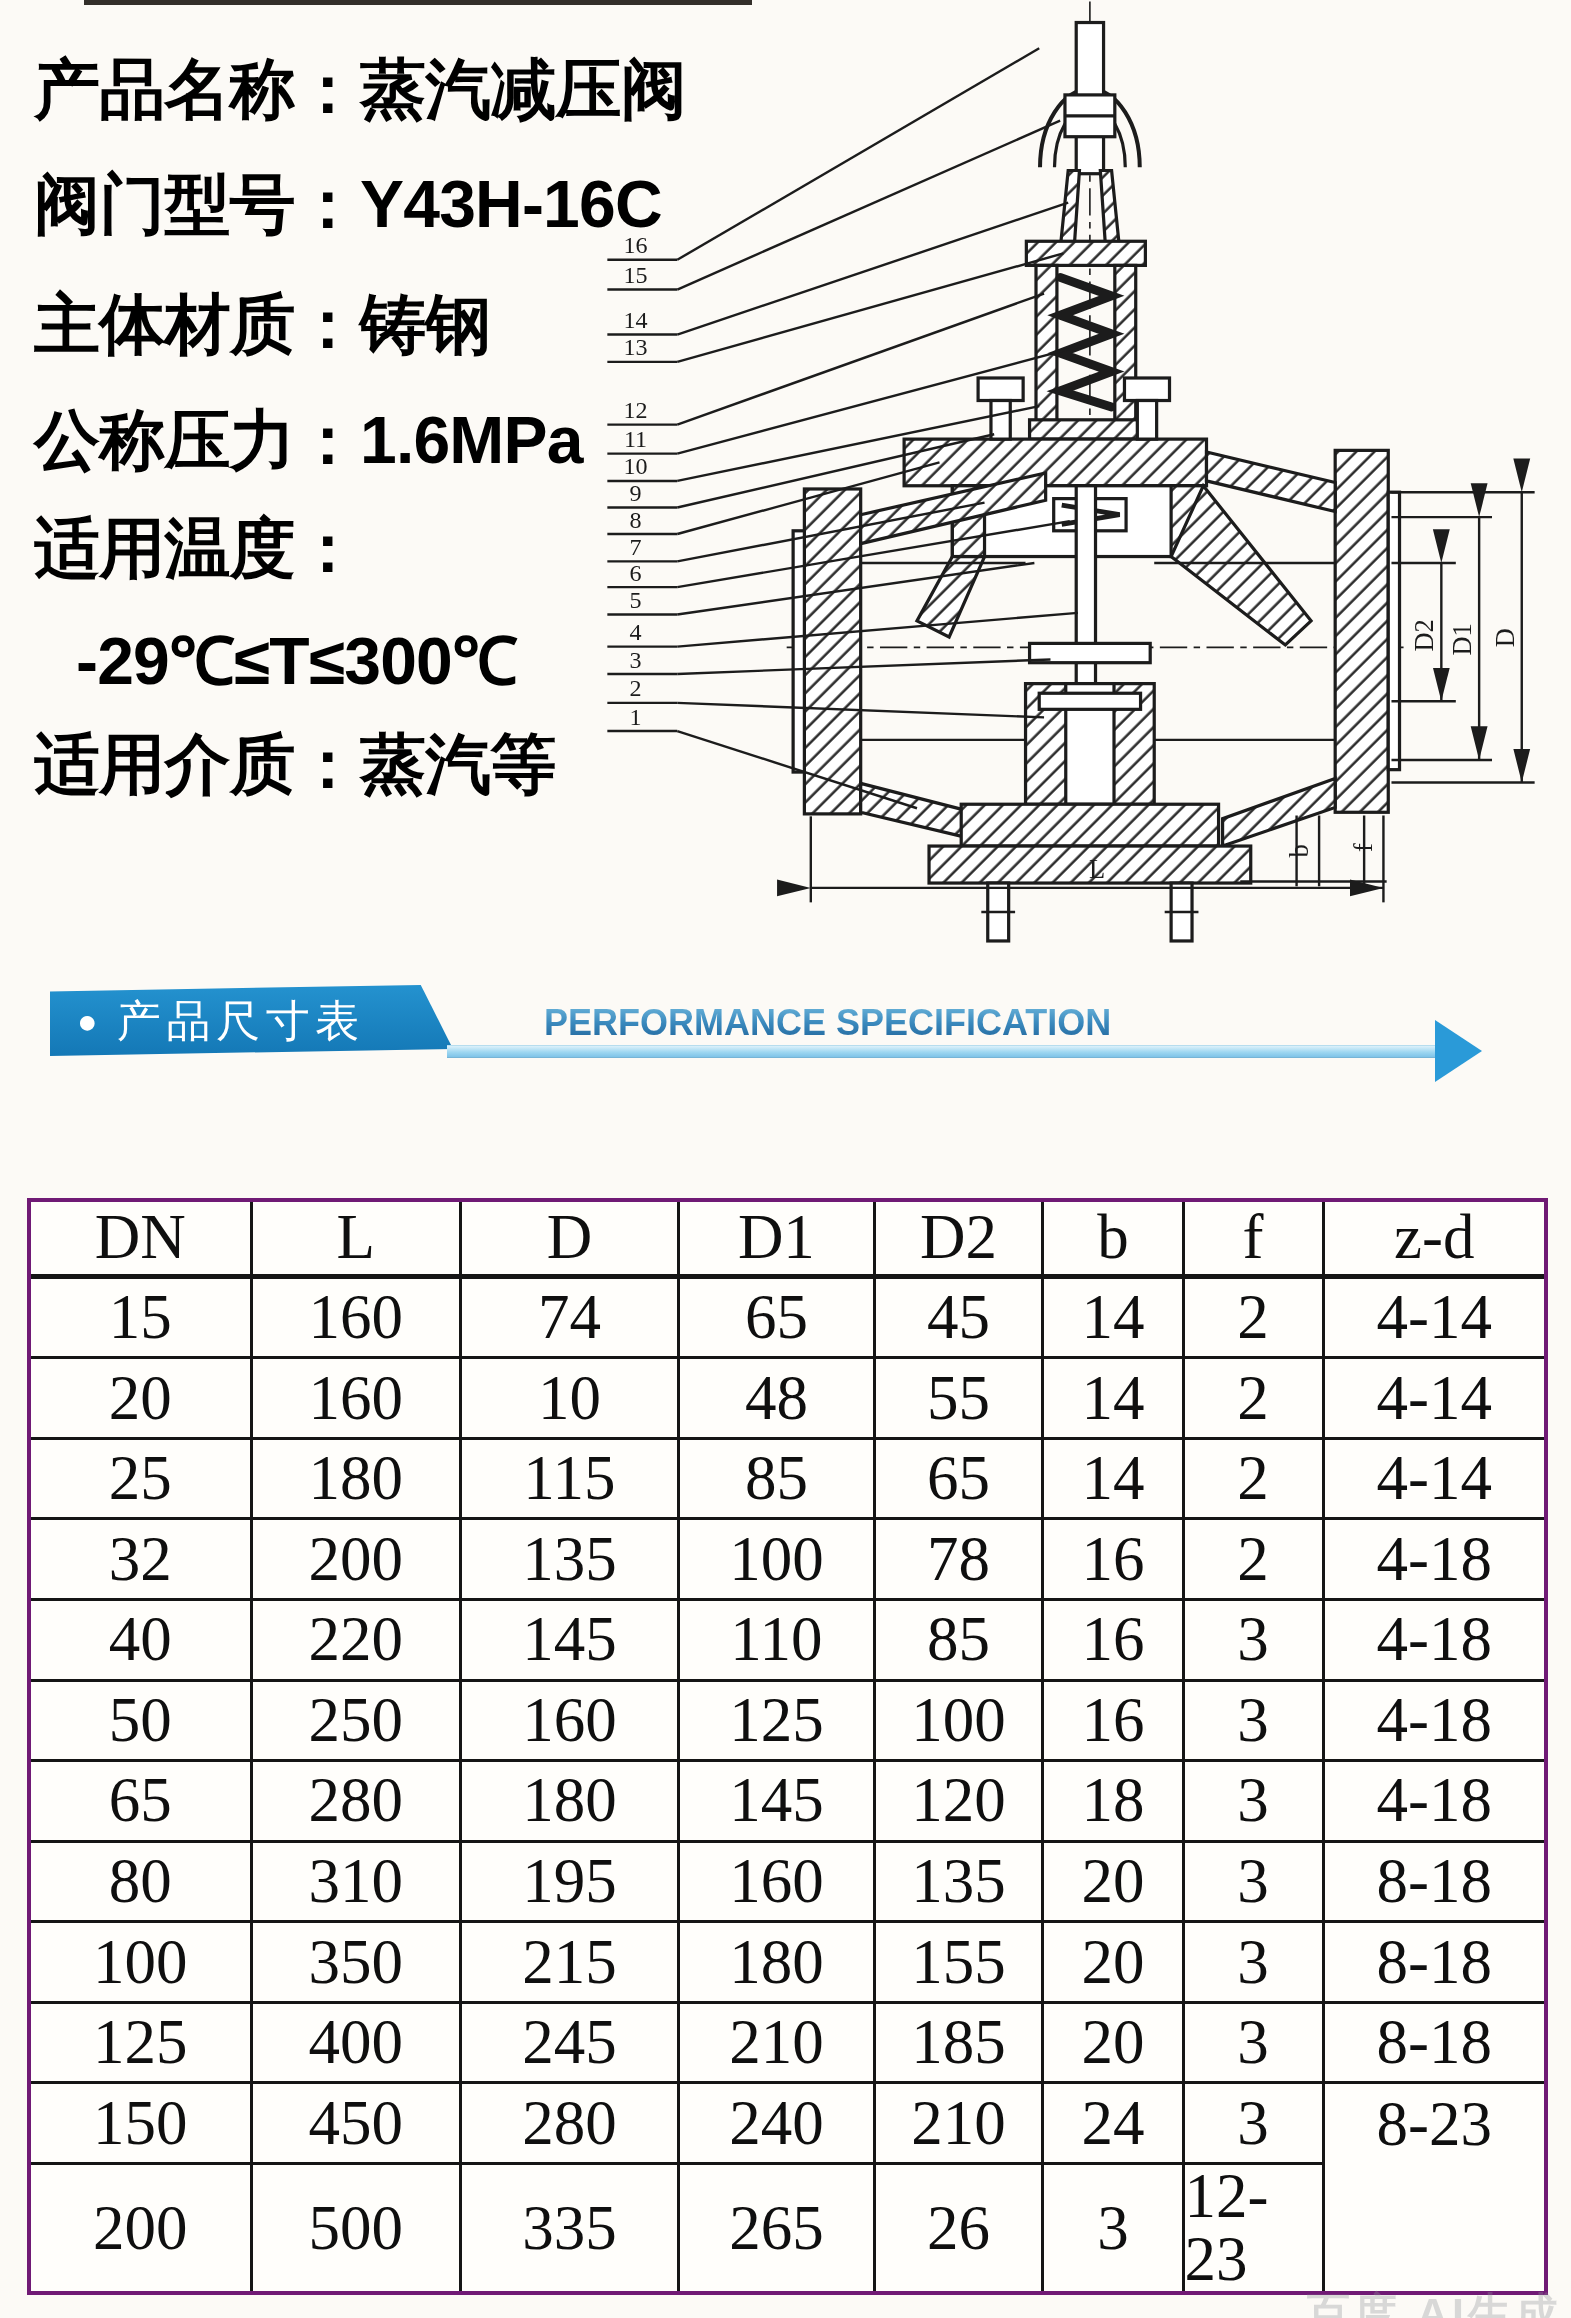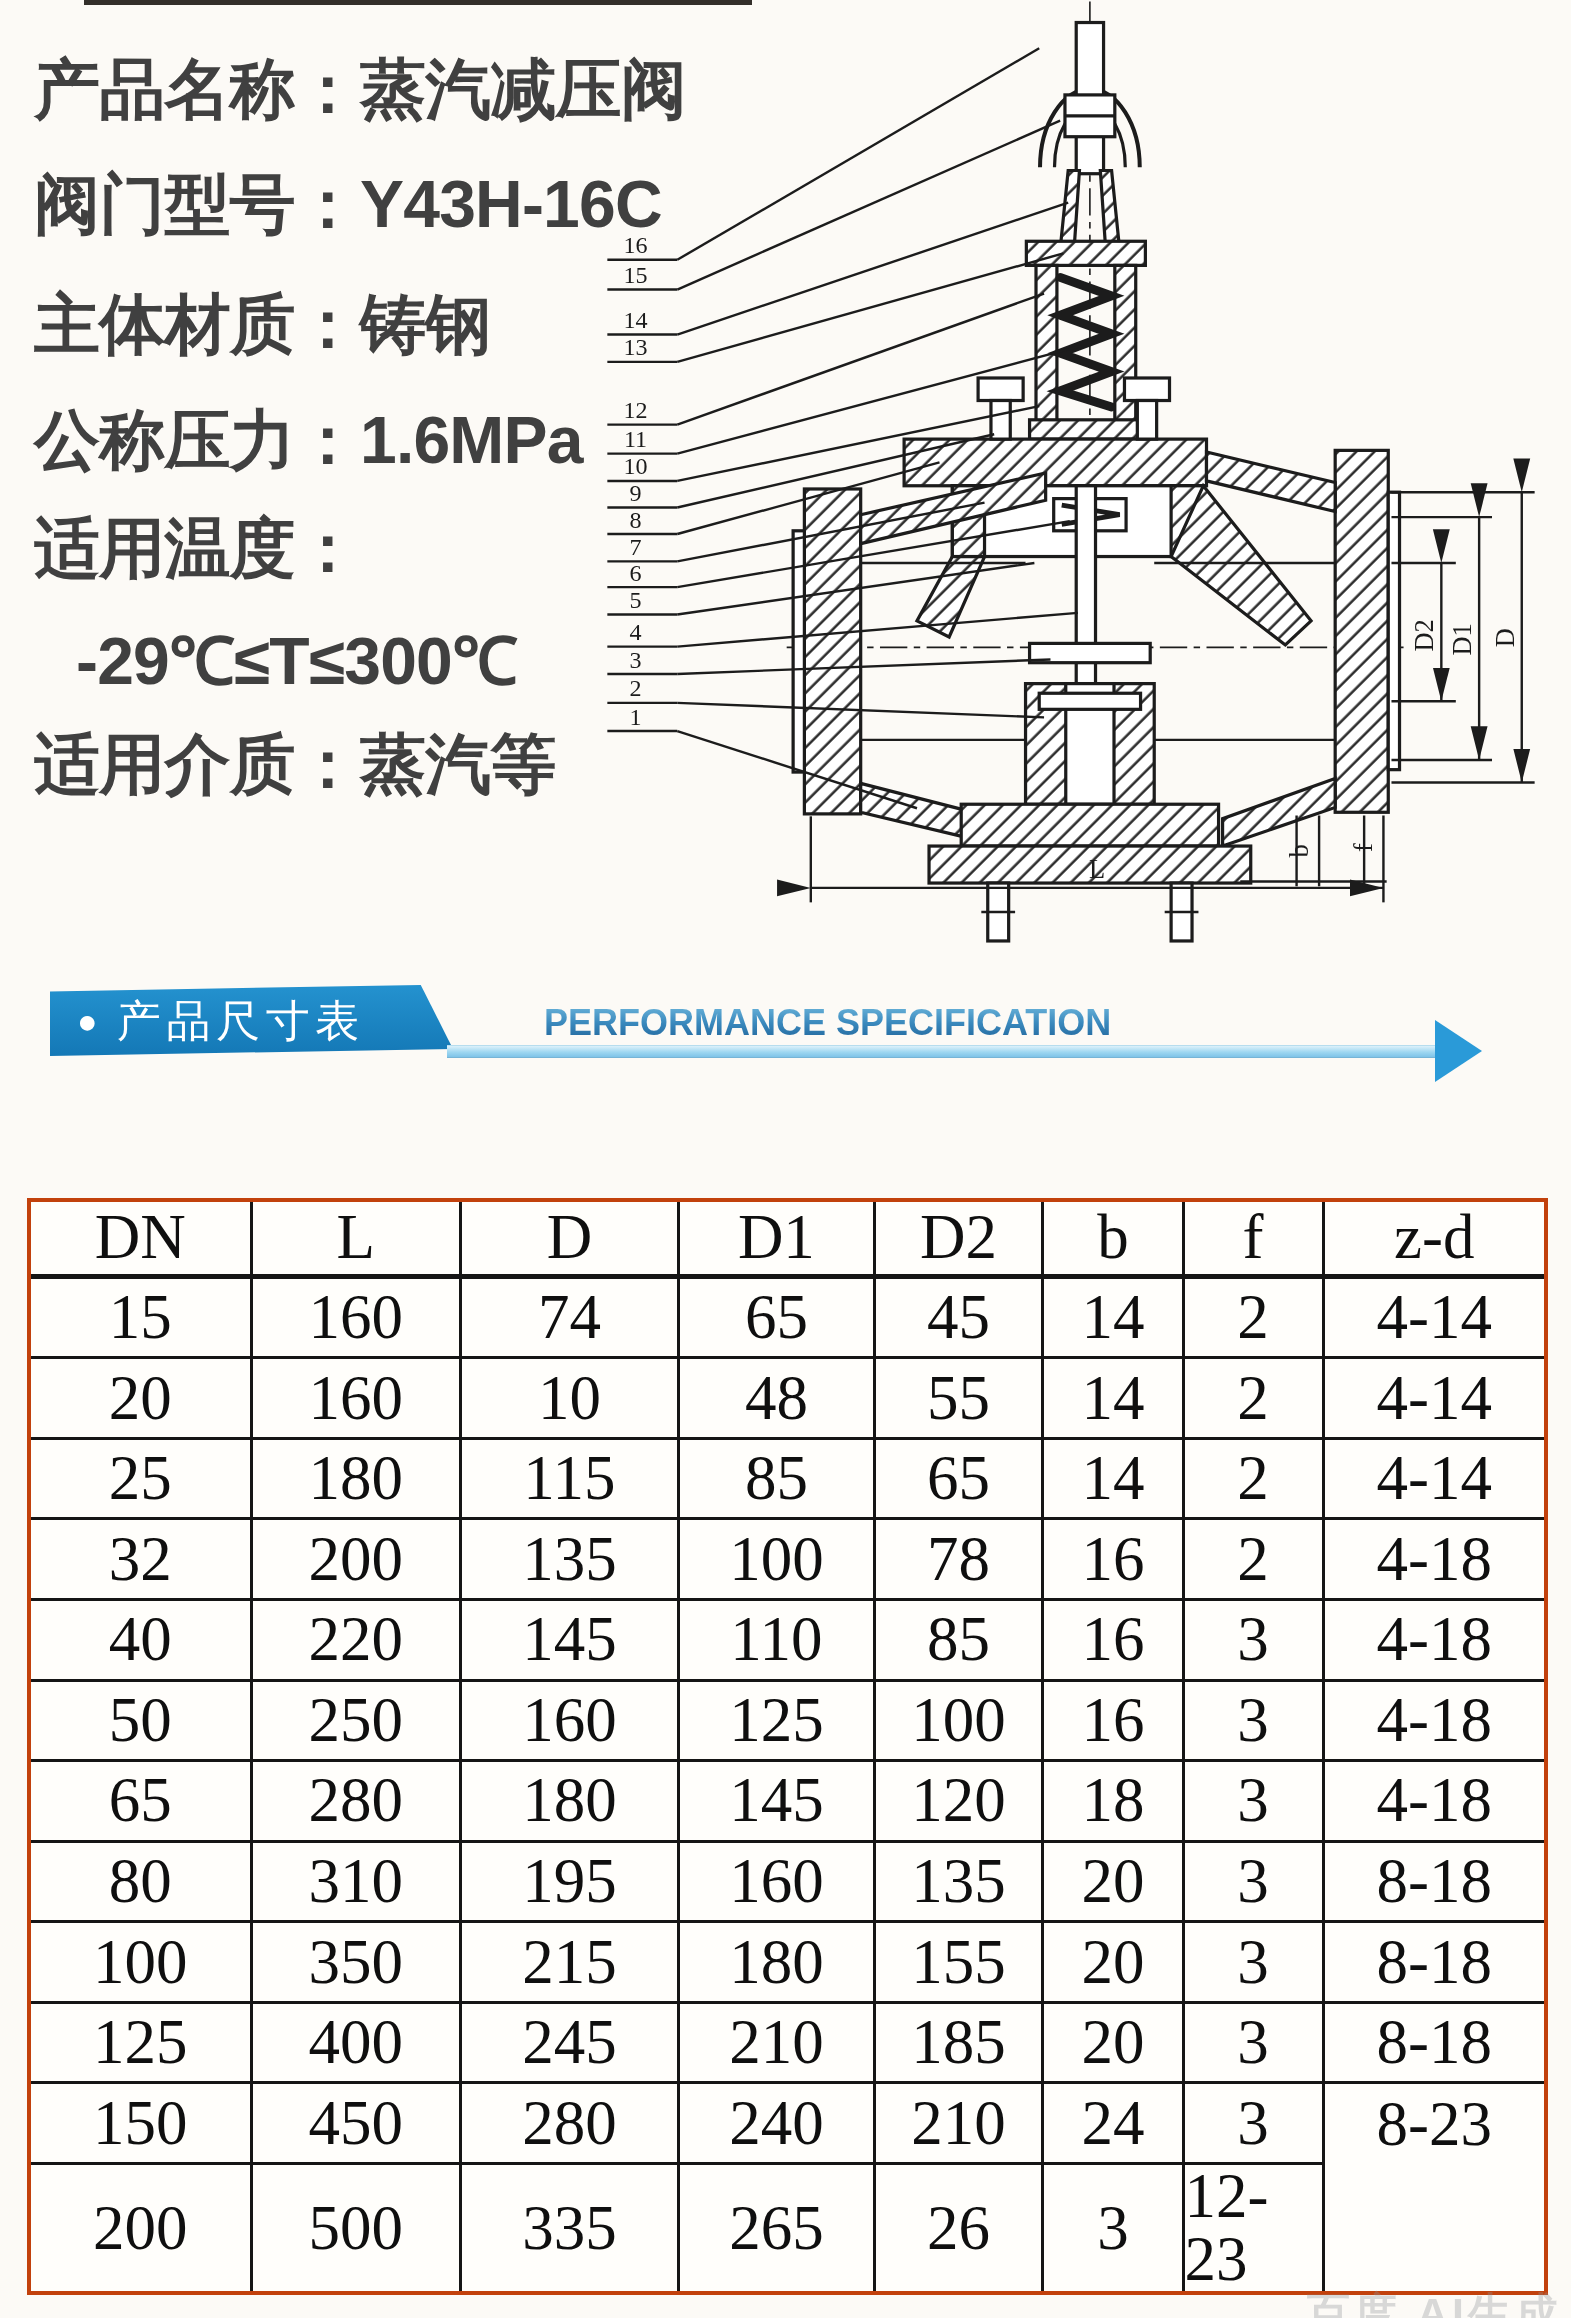--- a/index.html
+++ b/index.html
@@ -3,21 +3,21 @@
 <meta charset="utf-8">
 <style>
   html,body{margin:0;padding:0;}
   #root{
     position:relative; width:1571px; height:2319px; overflow:hidden;
     background:#fcfaf6; font-family:"Liberation Sans", sans-serif; color:#1f1f1f;
   }
   .top-strip{position:absolute; left:84px; top:0; width:668px; height:4.8px; background:#332f2a;}
   .info-line{
     position:absolute; left:34px; font-size:66px; font-weight:700; letter-spacing:-0.8px;
-    color:#404040; white-space:nowrap; line-height:1;
+    color:#000000; white-space:nowrap; line-height:1;
   }
   .info-line.indent{left:76px;}
 
   
   #drawing{position:absolute; left:386px; top:0;}
   .dwg-num{font-family:"Liberation Serif", serif; font-size:30px; fill:#1c1c1c;}
   .dwg-dim{font-family:"Liberation Serif", serif; font-size:33px; fill:#1c1c1c;}
 
   
   .banner-box{
@@ -42,21 +42,21 @@
     position:absolute; left:1435px; top:1020px; width:0; height:0;
     border-left:47px solid #2a9ad8; border-top:31px solid transparent; border-bottom:31px solid transparent;
   }
 
   
   .spec-table{
     position:absolute; left:27px; top:1198px; width:1521px; height:1097px;
     display:grid; box-sizing:border-box;
     grid-template-columns:277fr 261fr 273fr 244fr 211fr 175fr 175fr 274fr;
     grid-template-rows:100fr repeat(12,105fr);
-    border:4px solid #c2410c; background:#fffefb;
+    border:4px solid #701a75; background:#fffefb;
   }
   .cell{
     border-right:3.2px solid #151515; border-bottom:3.2px solid #151515;
     display:flex; align-items:center; justify-content:center;
     font-family:"Liberation Serif", serif; font-size:63px; color:#0f0f0f; line-height:1;
   }
   .cell.head{border-bottom:5.6px solid #151515;}
   .cell:nth-child(8n){border-right:none;text-align:right;}
   .cell:nth-last-child(-n+8){border-bottom:none;}
 

